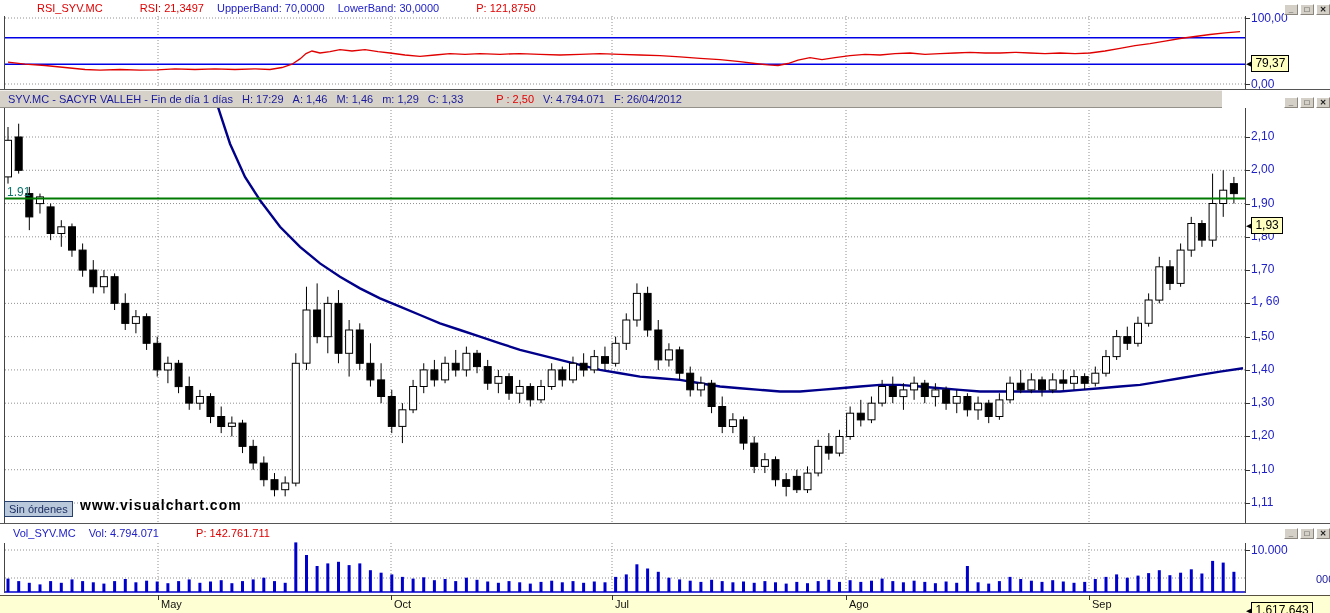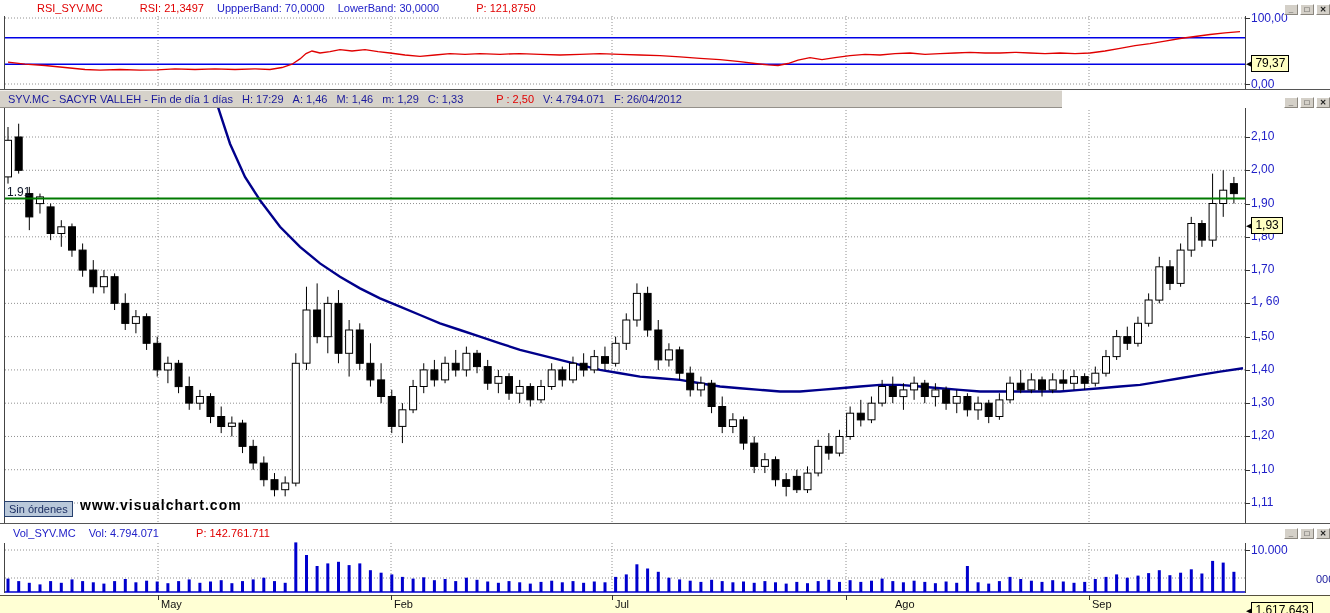--- a/index.html
+++ b/index.html
@@ -3,21 +3,21 @@
 <meta charset="utf-8">
 <style>
   html,body{margin:0;padding:0;background:#fff;}
   .app{position:relative;width:1330px;height:613px;background:#fff;overflow:hidden;
        font-family:"Liberation Sans",sans-serif;font-size:11px;}
   .hdr{position:absolute;white-space:nowrap;}
   .hdr span{margin-right:10px;}
   .red{color:#e00000;margin-left:24px;}
   .blue{color:#2121c8;}
   svg.layer{position:absolute;left:0;pointer-events:none;}
-  .titlebar{position:absolute;left:0;top:90px;width:1062px;height:18px;background:#d6d2ca;
+  .titlebar{position:absolute;left:0;top:90px;width:1222px;height:18px;background:#d6d2ca;
             border-top:1px solid #f2f0ec;border-bottom:1px solid #94908a;box-sizing:border-box;
             display:flex;align-items:center;padding-left:8px;color:#1a1a9c;white-space:nowrap;}
   .titlebar span{margin-right:9px;}
   .scale-label{position:absolute;left:1251px;color:#2121c8;font-size:12px;white-space:nowrap;z-index:2;}
   .tickmark{position:absolute;left:1245px;width:5px;height:1px;background:#333;z-index:2;}
   .yboxwrap{position:absolute;left:1246px;display:flex;align-items:center;z-index:6;margin-top:32px;}
   .yboxwrap .arr{font-size:7px;color:#000;margin-right:0;line-height:7px;}
   .yboxwrap .bx{background:#ffffc2;border:1px solid #000;padding:0 3px;font-size:12px;height:15px;
                 line-height:15px;color:#000;white-space:nowrap;}
   .winbtns{position:absolute;display:flex;gap:2px;z-index:7;}
@@ -25,21 +25,21 @@
           border-left-color:#fff;font-size:8px;line-height:9px;text-align:center;color:#222;
           font-weight:bold;box-sizing:border-box;cursor:default;}
   .axis-strip{position:absolute;left:0;top:595px;width:1330px;height:18px;background:#ffffd4;
               border-top:1px solid #55503f;box-sizing:border-box;z-index:1;}
   .month-label{position:absolute;top:598px;color:#111;font-size:11px;z-index:2;}
   .month-tick{position:absolute;top:595px;width:1px;height:5px;background:#333;z-index:2;}
   .sin-ordenes{position:absolute;left:4px;top:501px;background:#b9c8da;border:1px solid #27406e;
                color:#1c2f63;padding:1px 4px;font-size:11px;z-index:5;cursor:default;}
   .watermark{position:absolute;left:80px;top:497px;font-size:14px;font-weight:bold;color:#000000;
              letter-spacing:1px;z-index:4;}
-  .price-191{position:absolute;left:7px;top:185px;color:#0f172a;font-size:12px;z-index:4;}
+  .price-191{position:absolute;left:7px;top:185px;color:#0f766e;font-size:12px;z-index:4;}
   .partial-000{position:absolute;left:1316px;top:573px;color:#1a1a9c;font-size:11px;z-index:1;}
 </style>
 </head>
 <body>
 
 <div class="app">
 
   <div class="hdr" style="left:13px;top:2px">
     <span class="red">RSI_SYV.MC</span>
     <span class="red">RSI: 21,3497</span>
@@ -531,20 +531,20 @@
     <div class="scale-label" style="top: 395.182px;">1,30</div>
     <div class="tickmark" style="top: 436.455px;"></div>
     <div class="scale-label" style="top: 428.455px;">1,20</div>
     <div class="tickmark" style="top: 469.727px;"></div>
     <div class="scale-label" style="top: 461.727px;">1,10</div>
     <div class="tickmark" style="top: 503px;"></div>
     <div class="scale-label" style="top: 495px;">1,11</div>
     <div class="month-tick" style="left: 158px;"></div>
     <div class="month-label" style="left: 161px; text-align: right;">May</div>
     <div class="month-tick" style="left: 391px;"></div>
-    <div class="month-label" style="left: 394px;">Feb</div>
+    <div class="month-label" style="left: 394px;">Oct</div>
     <div class="month-tick" style="left: 612px;"></div>
     <div class="month-label" style="left: 615px;">Jul</div>
     <div class="month-tick" style="left: 846px;"></div>
-    <div class="month-label" style="left: 849px; margin-left: 46px;">Ago</div>
+    <div class="month-label" style="left: 849px;">Ago</div>
     <div class="month-tick" style="left: 1089px;"></div>
     <div class="month-label" style="left: 1092px;">Sep</div>
   </div>
 
 </body></html>

